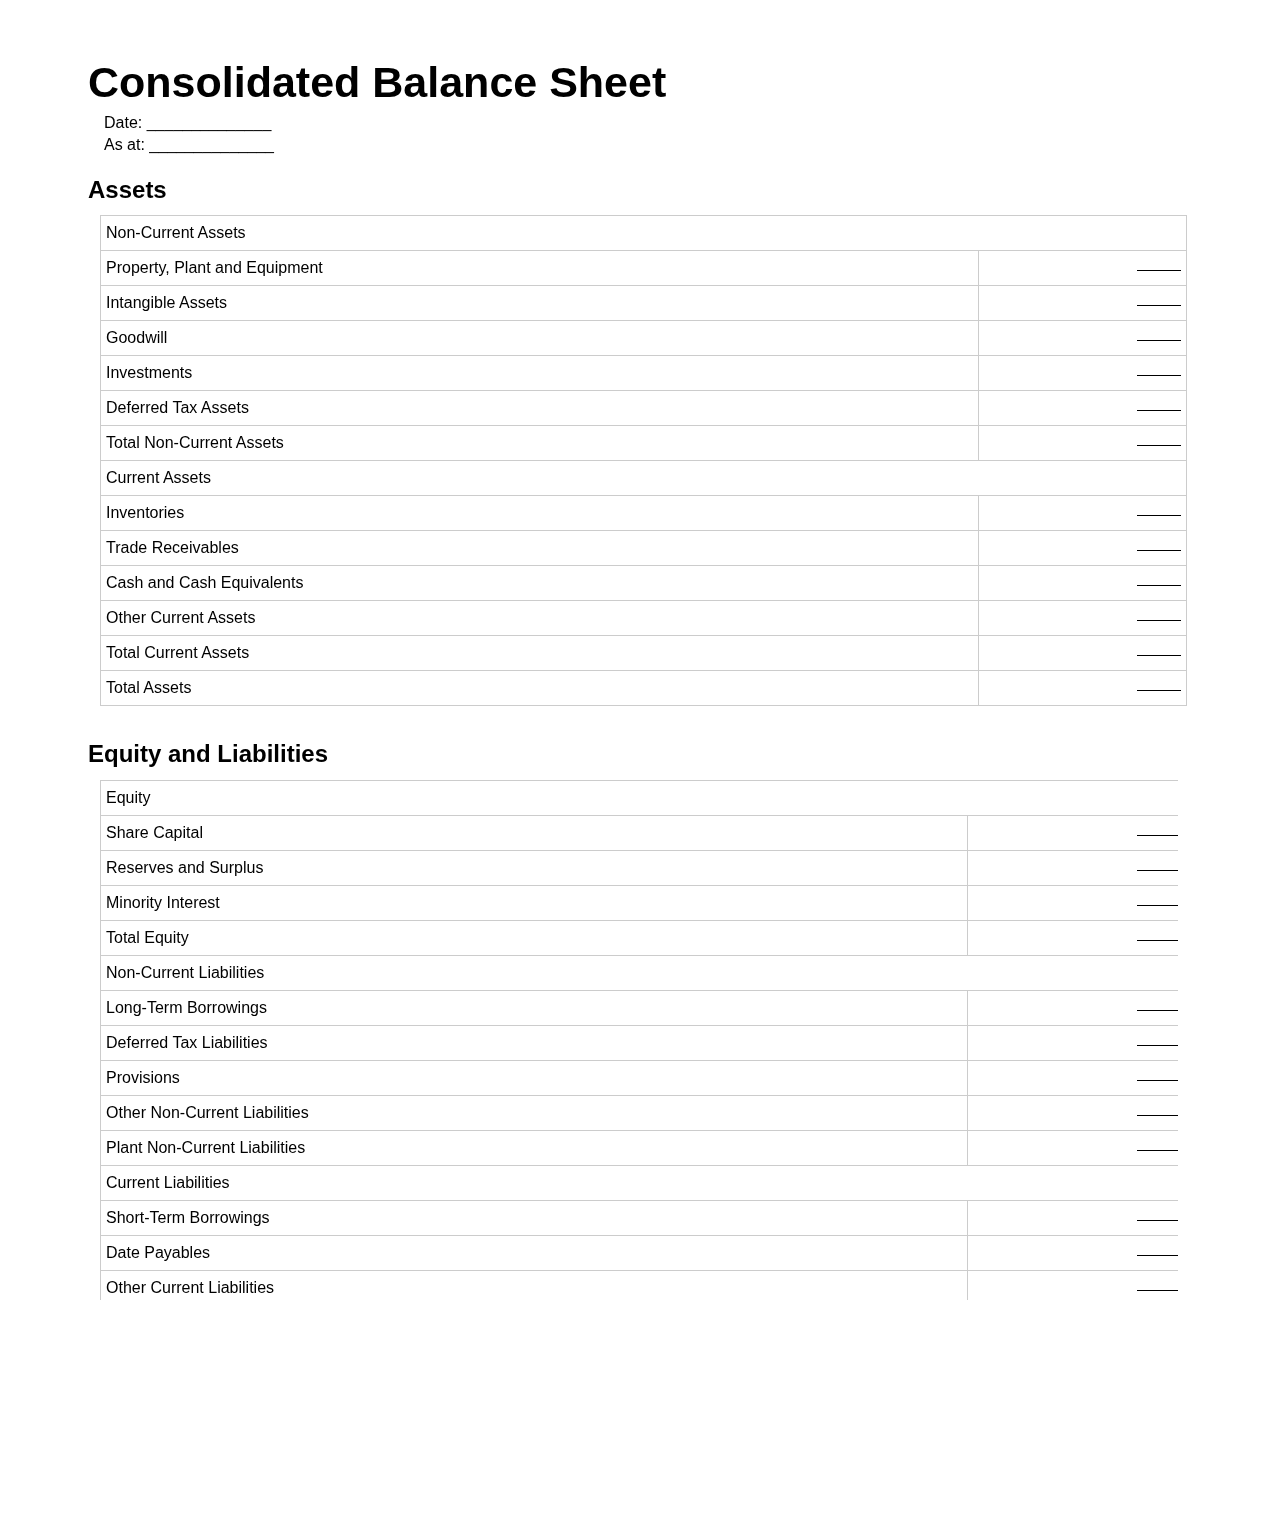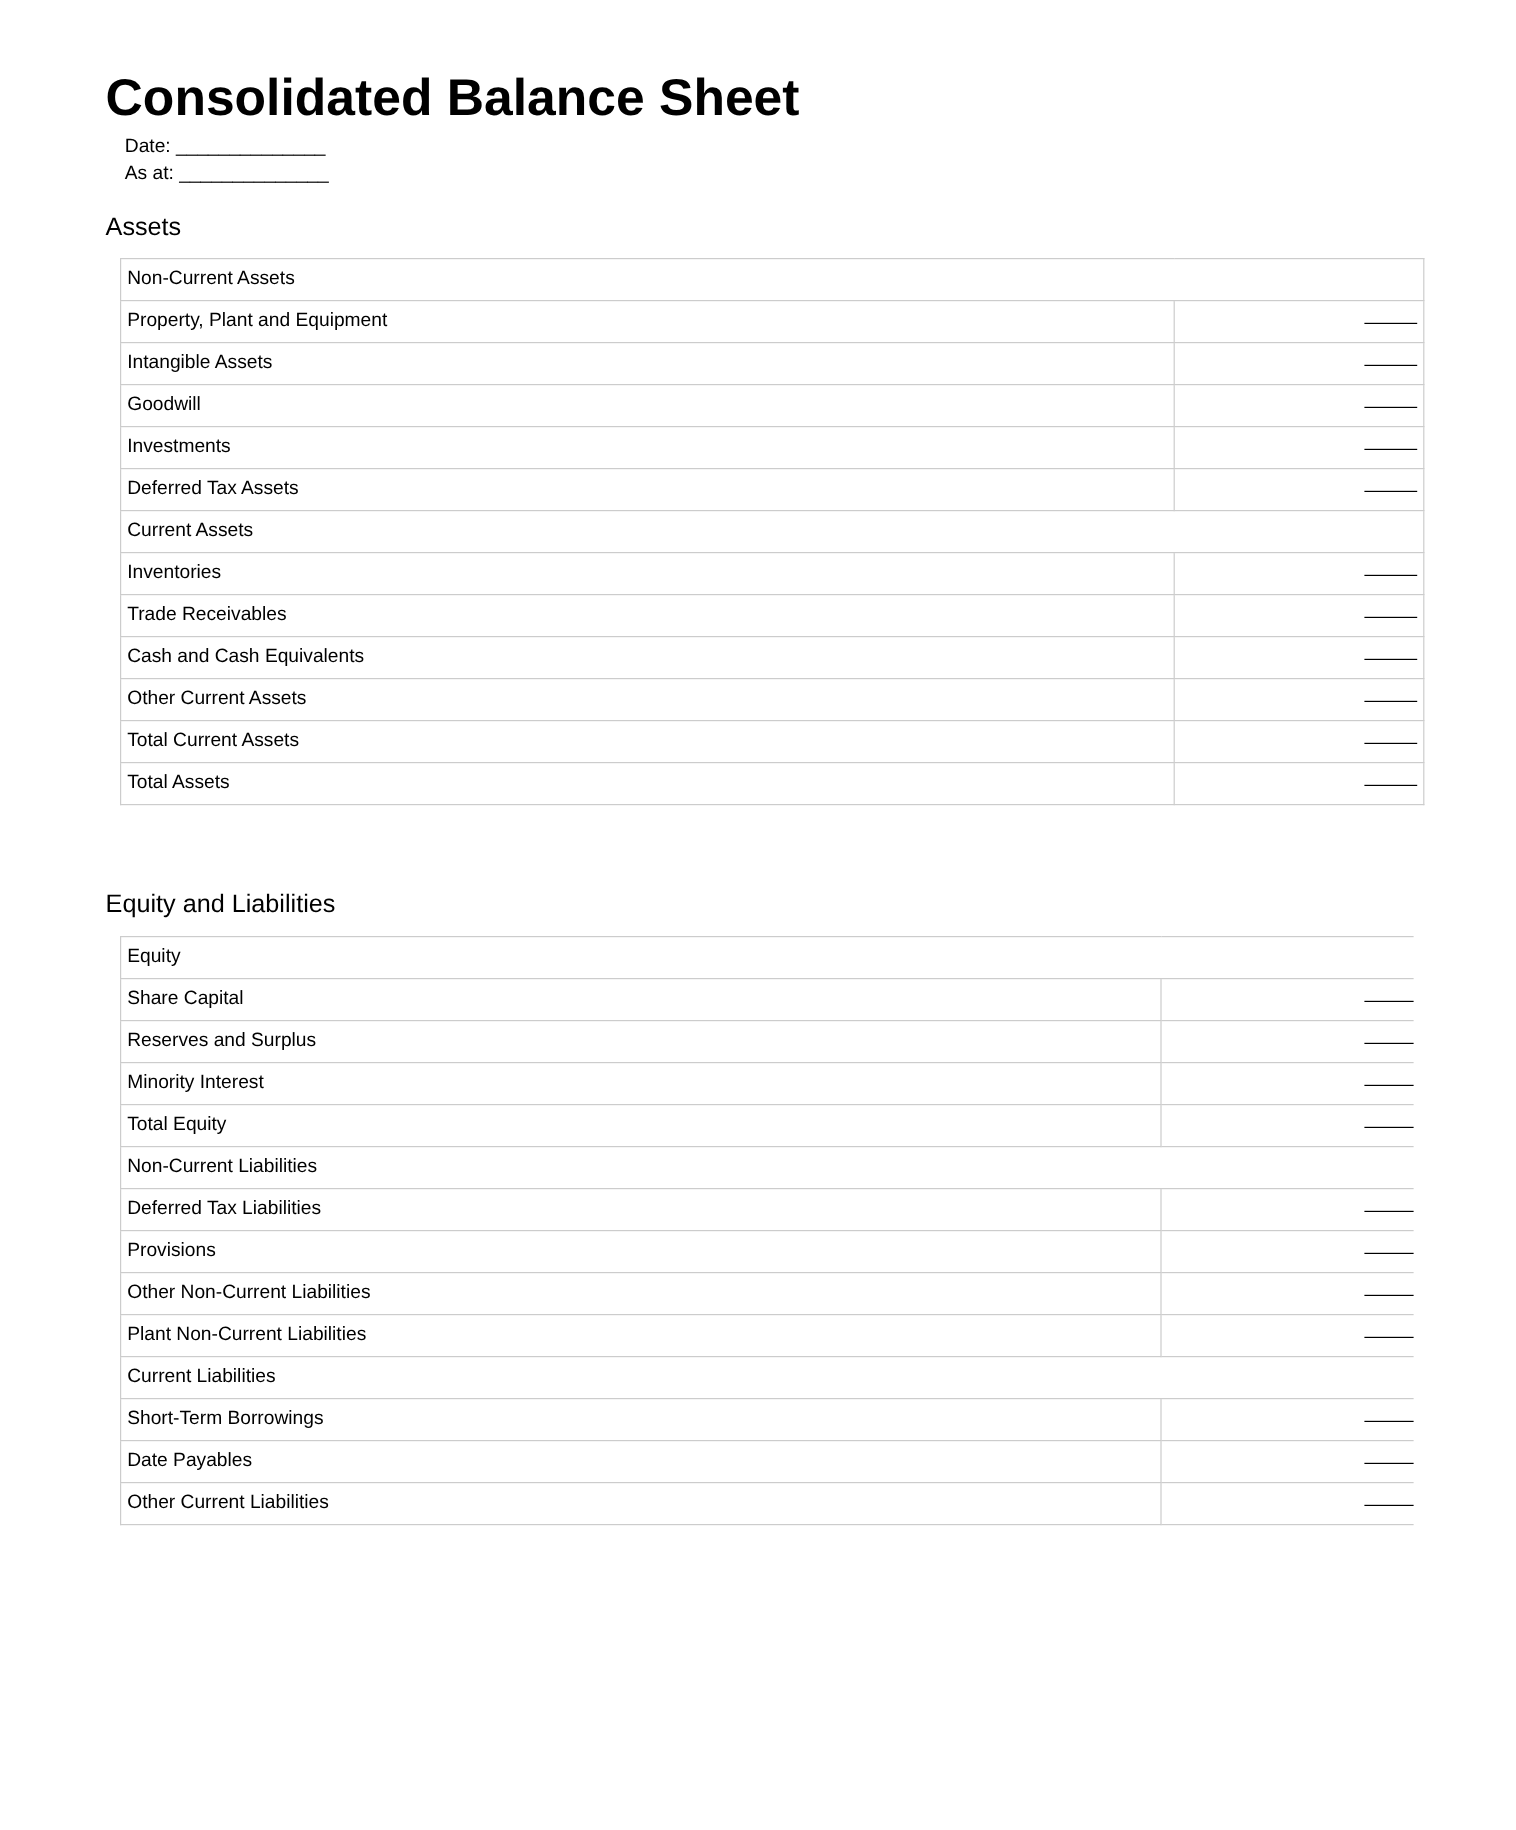--- a/index.html
+++ b/index.html
@@ -11,21 +11,21 @@
   h1 {
     font-family: "Liberation Sans", sans-serif;
     font-size: 43px; font-weight: bold; margin: 0;
     position: absolute; top: 62px; left: 0; line-height: 40px; white-space: nowrap;
   }
   .meta { position: absolute; left: 16px; font-size: 16px; line-height: 22px; white-space: nowrap; }
   .meta.date { top: 112px; }
   .meta.asat { top: 134px; }
   .blank { display: inline-block; }
   h2 {
-    font-size: 21px; font-weight: normal; margin: 0; position: absolute; left: 0;
+    font-size: 24px; font-weight: bold; margin: 0; position: absolute; left: 0;
     line-height: 30px; white-space: nowrap;
   }
   h2.assets { top: 175px; }
   h2.equity { top: 739px; text-align: center; }
   table {
     border-collapse: collapse; width: 1087px; position: absolute; left: 0;
     table-layout: fixed;
     margin-left: 12px;
   }
   table.assets { top: 215px; }
@@ -76,20 +76,24 @@
         </tr>
         <tr>
           <td>Investments</td>
           <td class="val"><span class="uline"></span></td>
         </tr>
         <tr>
           <td>Deferred Tax Assets</td>
           <td class="val"><span class="uline"></span></td>
         </tr>
         <tr>
+          <td>Total Non-Current Assets</td>
+          <td class="val"><span class="uline"></span></td>
+        </tr>
+        <tr>
           <td colspan="2">Current Assets</td>
         </tr>
         <tr>
           <td>Inventories</td>
           <td class="val"><span class="uline"></span></td>
         </tr>
         <tr>
           <td>Trade Receivables</td>
           <td class="val"><span class="uline"></span></td>
         </tr>
@@ -136,20 +140,24 @@
             <td class="val"><span class="uline"></span></td>
           </tr>
           <tr>
             <td>Total Equity</td>
             <td class="val"><span class="uline"></span></td>
           </tr>
           <tr>
             <td colspan="2">Non-Current Liabilities</td>
           </tr>
           <tr>
+            <td>Long-Term Borrowings</td>
+            <td class="val"><span class="uline"></span></td>
+          </tr>
+          <tr>
             <td>Deferred Tax Liabilities</td>
             <td class="val"><span class="uline"></span></td>
           </tr>
           <tr>
             <td>Provisions</td>
             <td class="val"><span class="uline"></span></td>
           </tr>
           <tr>
             <td>Other Non-Current Liabilities</td>
             <td class="val"><span class="uline"></span></td>

